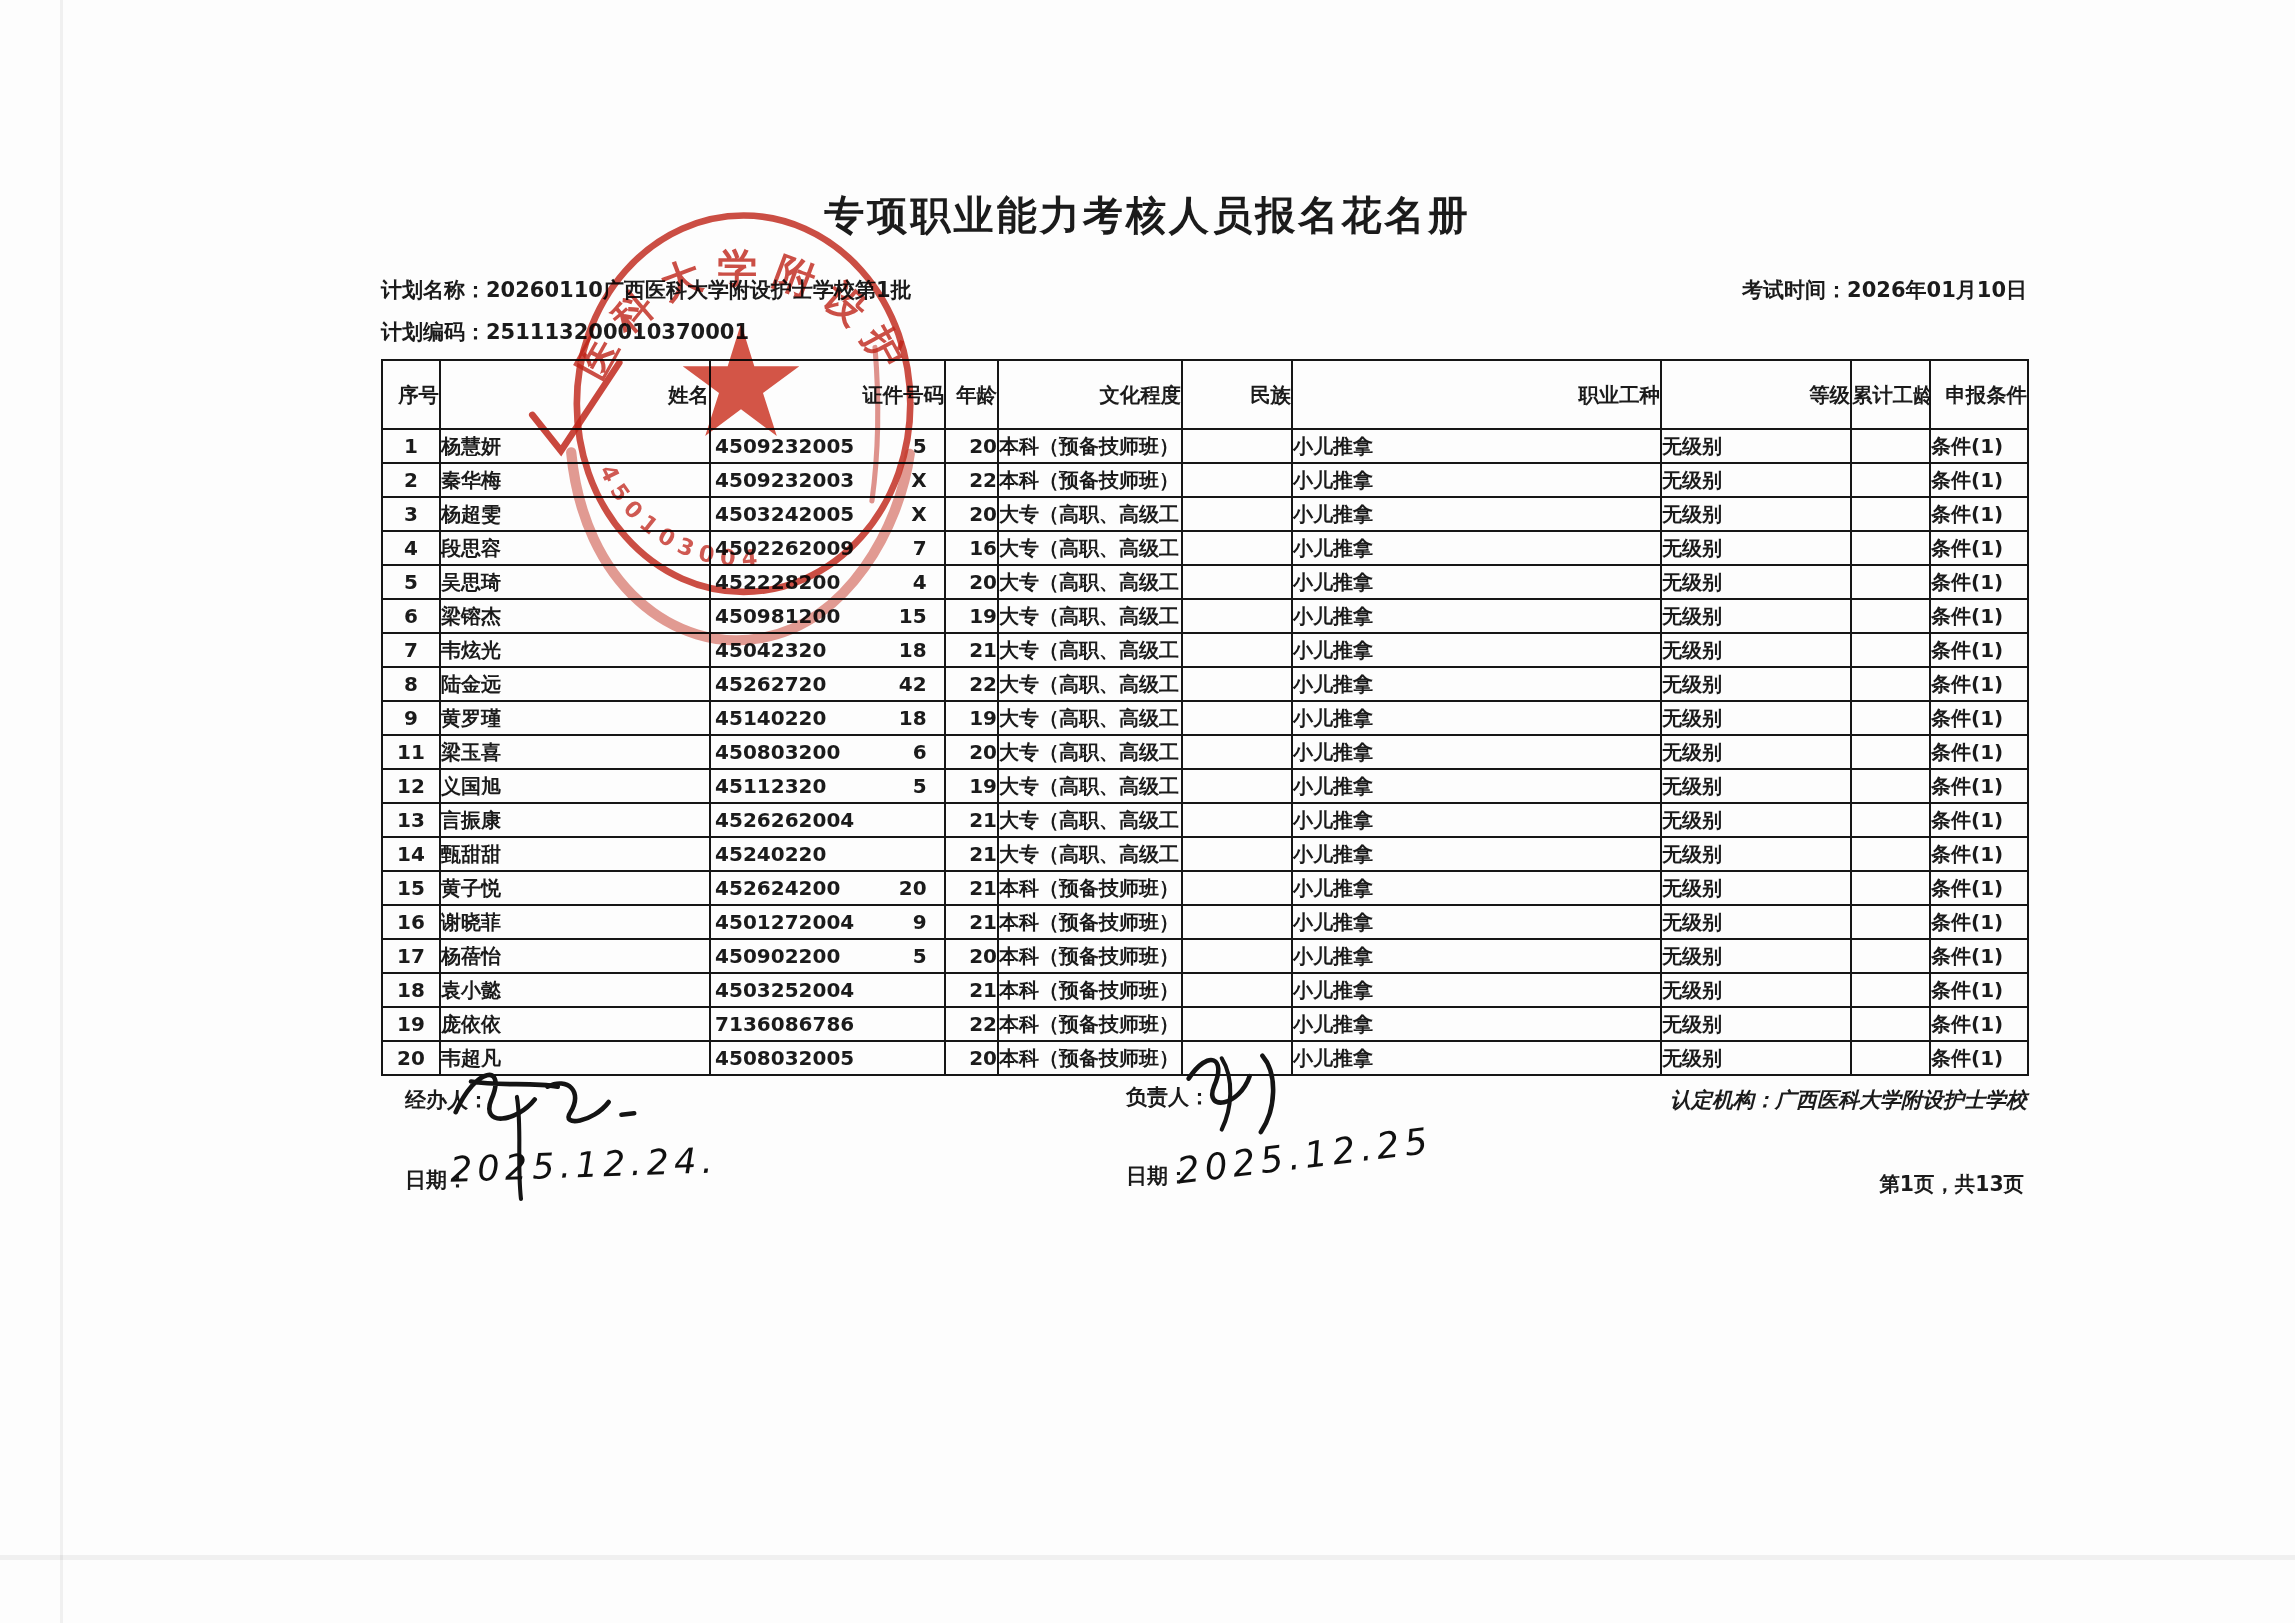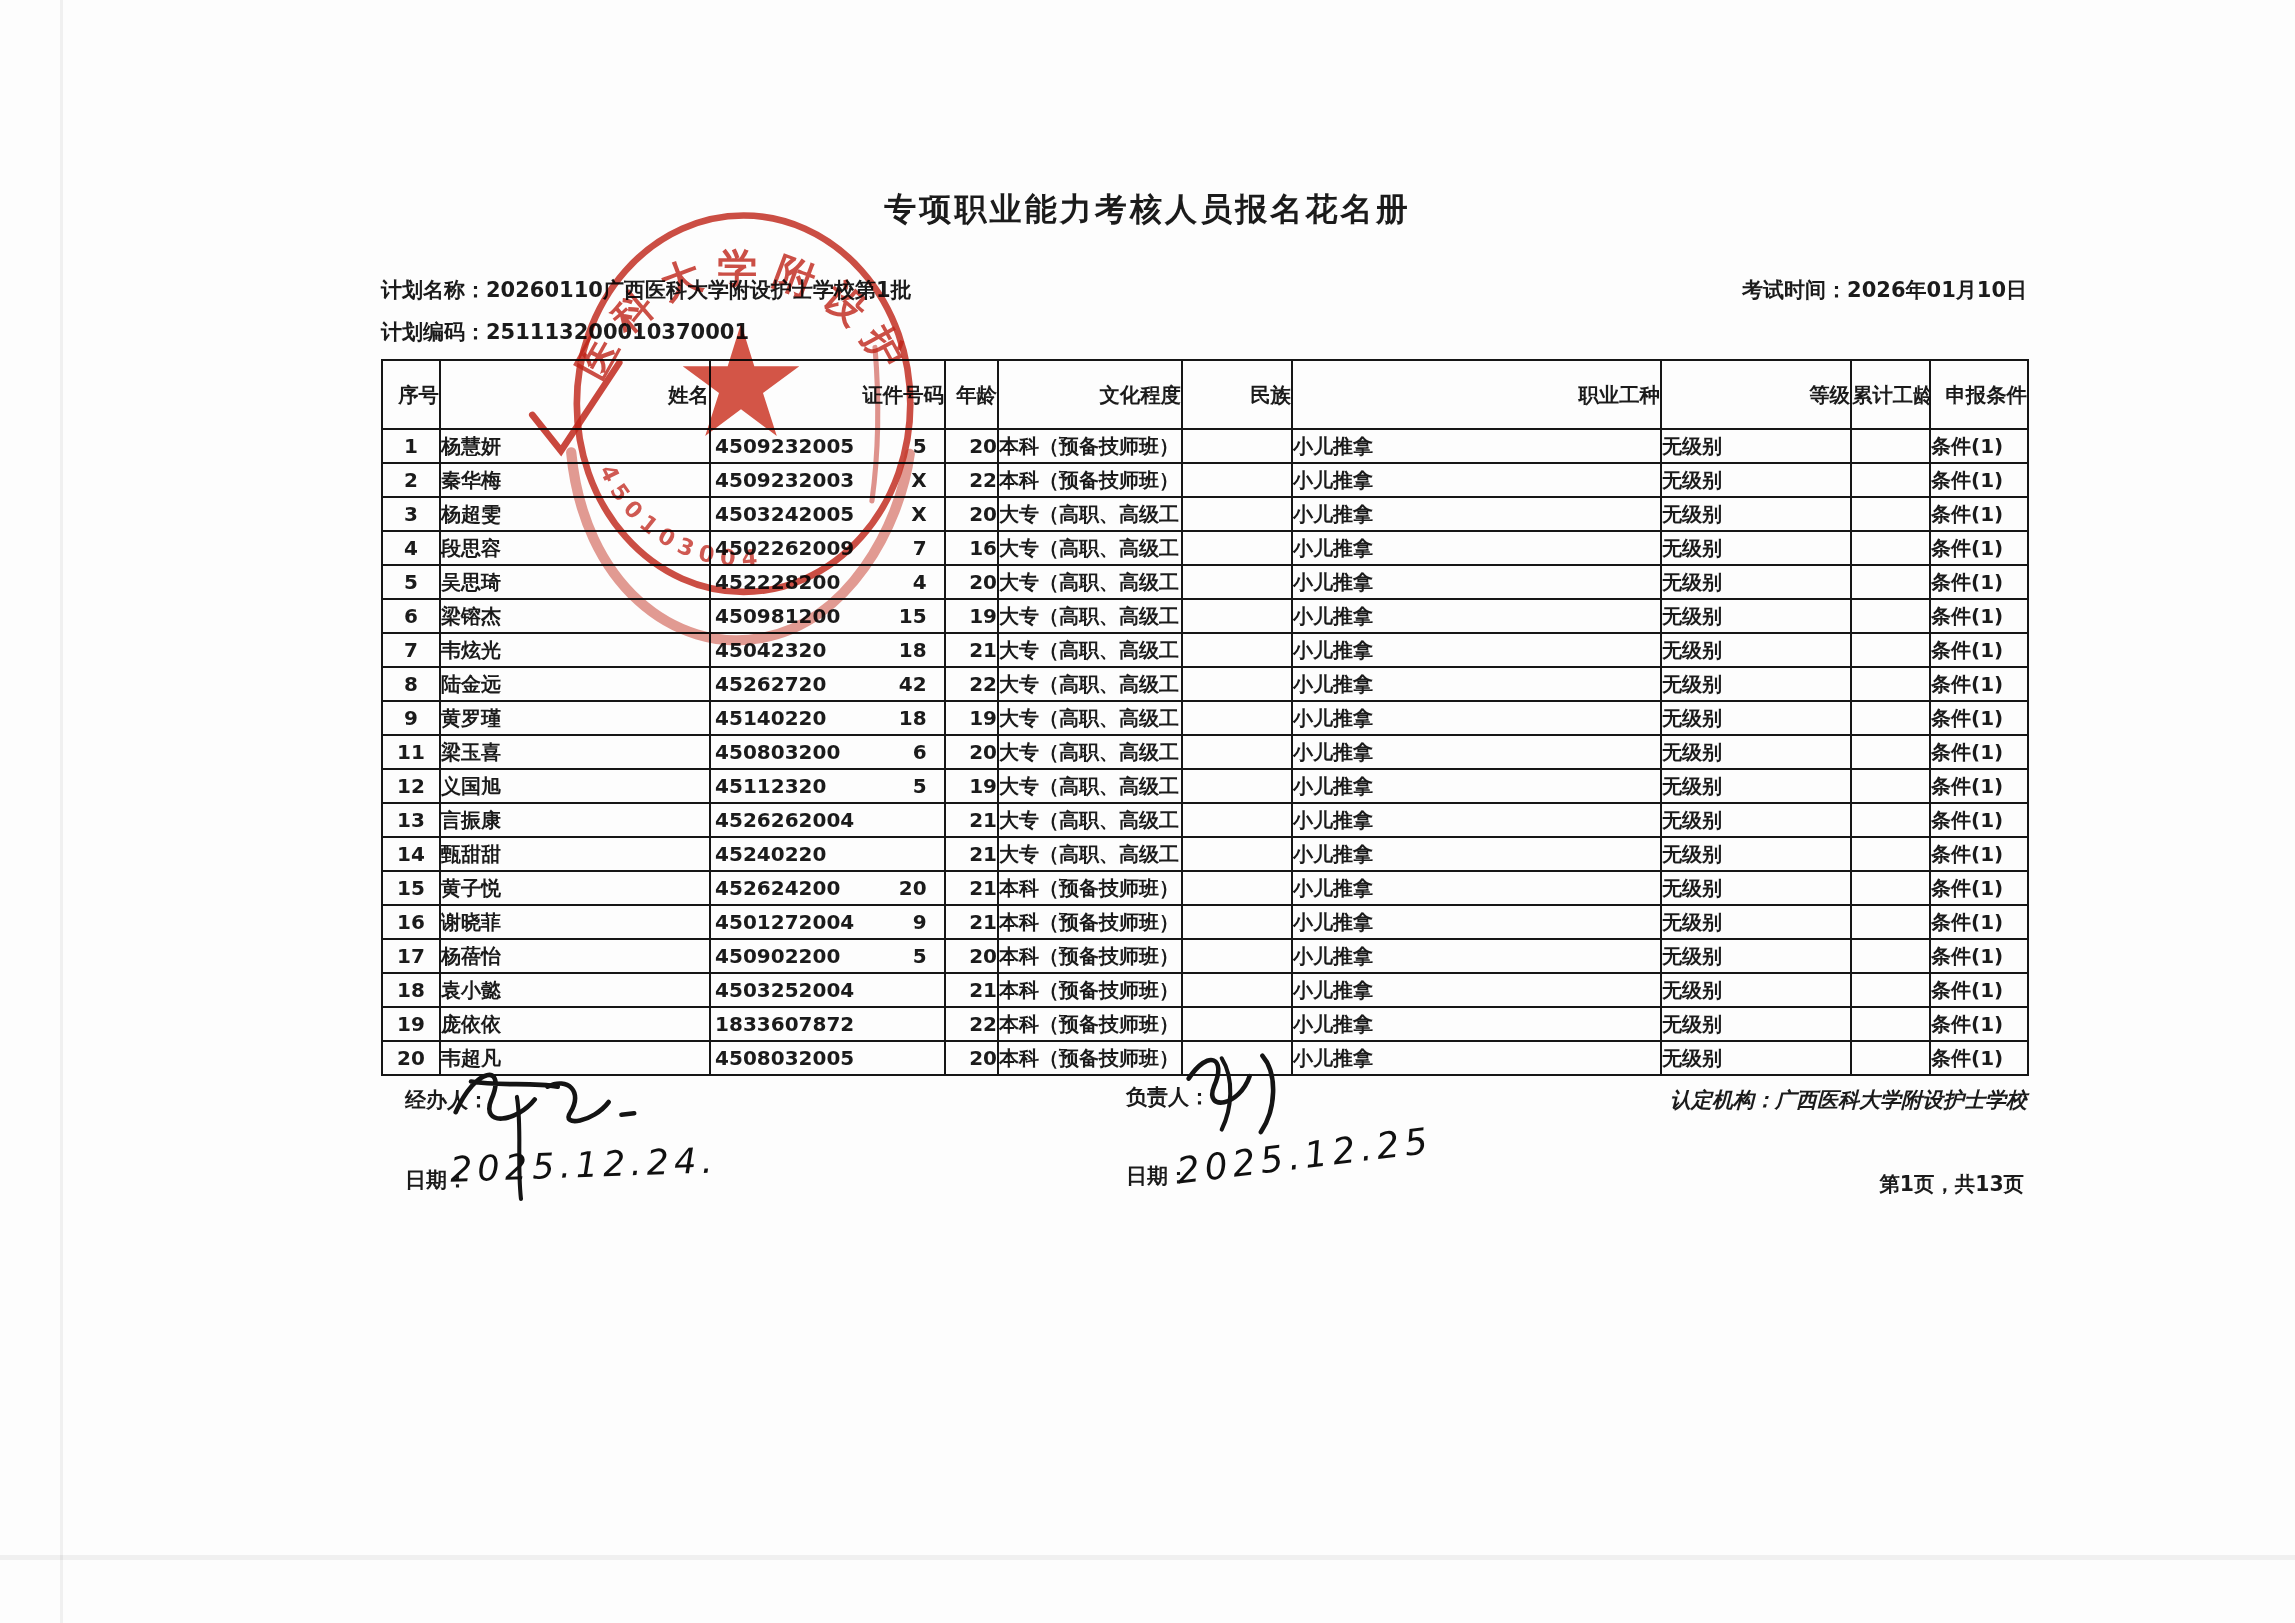--- a/index.html
+++ b/index.html
@@ -3,21 +3,21 @@
 <meta charset="utf-8">
 <style>
   html,body{margin:0;padding:0;background:#e9e9e9;}
   #page{position:relative;width:2295px;height:1623px;background:#fdfdfd;overflow:hidden;
         font-family:"DejaVu Sans","Liberation Sans",sans-serif;color:#1b1b1b;}
   
   .scan-edge-v{position:absolute;left:60px;top:0;width:3.1px;height:100%;background:rgba(0,0,0,0.05);}
   .scan-edge-h{position:absolute;left:0;top:1555px;width:100%;height:5.1px;background:rgba(0,0,0,0.05);}
 
   .title{position:absolute;left:0;top:188px;width:100%;text-align:center;
-         font-size:32px;font-weight:700;letter-spacing:3.1px;}
+         font-size:40px;font-weight:700;letter-spacing:3.1px;}
   .meta-line{position:absolute;font-size:21px;font-weight:700;white-space:nowrap;text-align:right;}
   .plan-name{left:381px;top:276px;}
   .exam-time{right:268px;top:276px;}
   .plan-code{left:381px;top:318px;}
 
   table.roster{position:absolute;left:381px;top:359px;width:1646px;border-collapse:collapse;
                table-layout:fixed;background:transparent;}
   table.roster th,table.roster td{border:2px solid #161616;border-top-width:2.6px;border-bottom-width:2.6px;
                font-size:20px;font-weight:700;overflow:hidden;white-space:nowrap;padding:0;}
   table.roster th{height:67px;text-align:right;font-size:20.4px;}
@@ -375,21 +375,21 @@
       <td class="c-occ">小儿推拿</td>
       <td class="c-lvl">无级别</td>
       <td class="c-sen"></td>
       <td class="c-cond">条件(1)</td>
     </tr>
         <tr>
       <td class="c-seq">19</td>
       <td class="c-name">庞依依</td>
       <td class="c-id">
         <div class="idwrap">
-          <span>1833607872</span>
+          <span>7136086786</span>
           <span></span>
         </div>
       </td>
       <td class="c-age">22</td>
       <td class="c-edu">本科（预备技师班）</td>
       <td class="c-eth"></td>
       <td class="c-occ">小儿推拿</td>
       <td class="c-lvl">无级别</td>
       <td class="c-sen"></td>
       <td class="c-cond">条件(1)</td>

